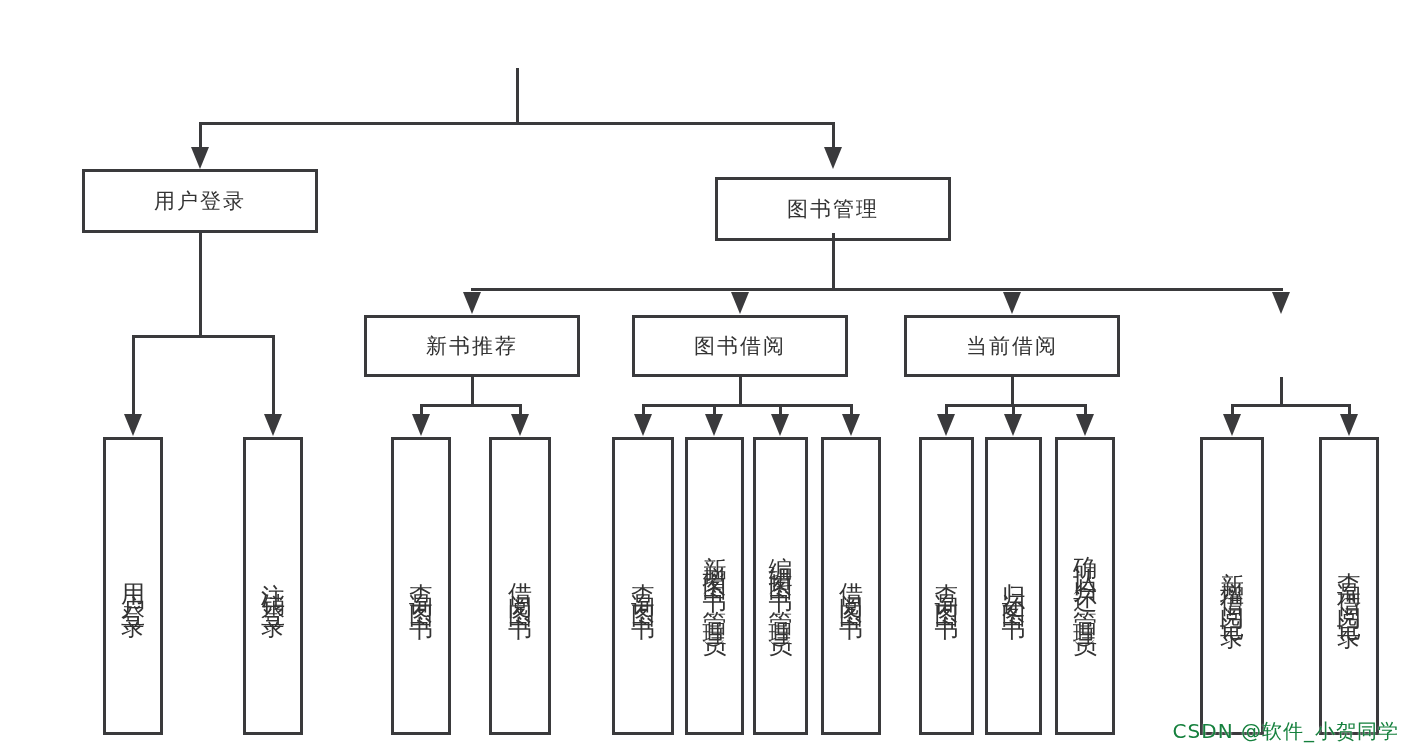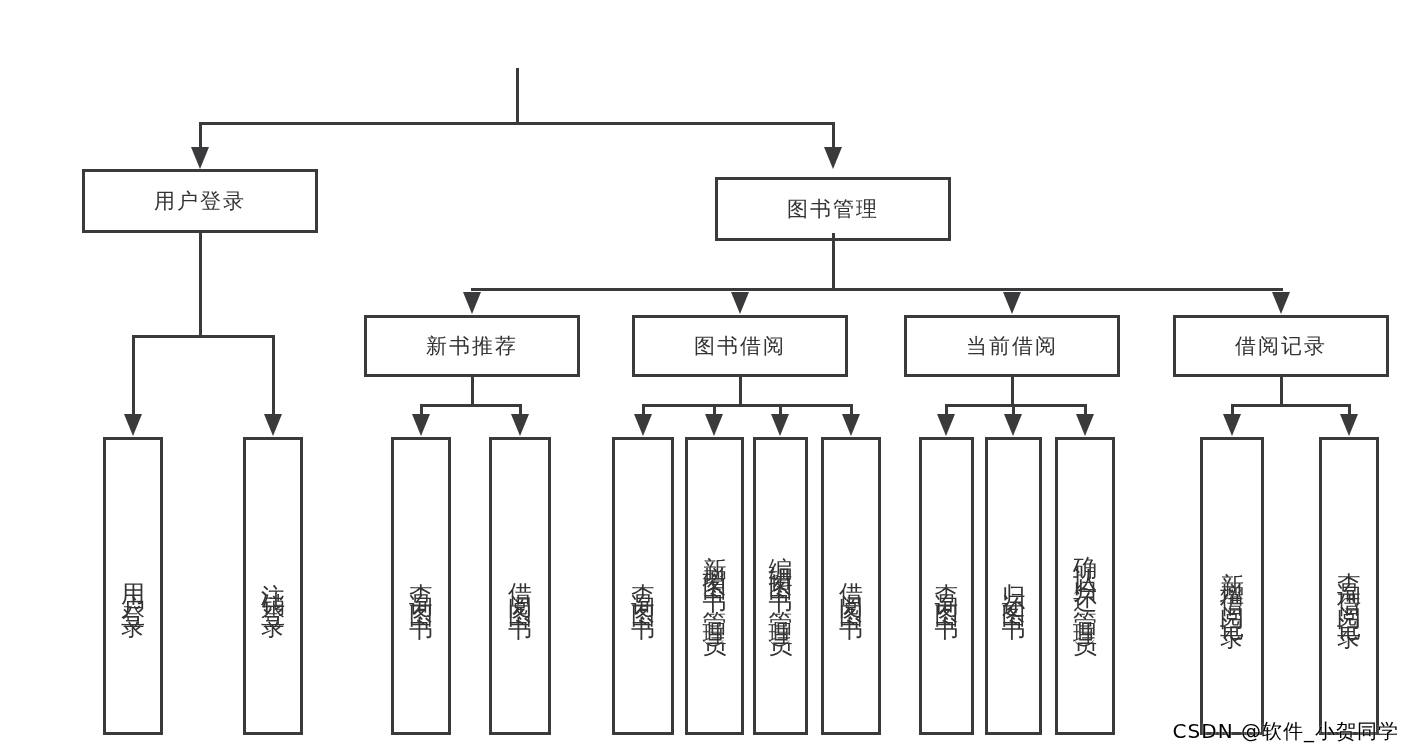--- a/index.html
+++ b/index.html
@@ -33,21 +33,21 @@
   .arrow{
     position:absolute;width:0;height:0;
     border-left:9px solid transparent;
     border-right:9px solid transparent;
     border-top:22px solid #3a3a3c;
   }
   .watermark{
     position:absolute;
     right:6px;bottom:2px;
     font-size:20px;
-    color:#000000;
+    color:#15803d;
     letter-spacing:1px;
     text-shadow:0 0 2px #ffffff;
   }
 </style>
 </head>
 <body>
 
 <div class="canvas">
 
 
@@ -80,23 +80,20 @@
   <div class="arrow" style="left:1272px;top:292px;"></div>
 
   <div class="box" style="left:364px;top:315px;width:216px;height:62px;">
     <span class="lbl">新书推荐</span>
   </div>
   <div class="box" style="left:904px;top:315px;width:216px;height:62px;">
     <span class="lbl">当前借阅</span>
   </div>
   <div class="box" style="left:632px;top:315px;width:216px;height:62px;">
     <span class="lbl">图书借阅</span>
-  </div>
-  <div class="box" style="left:1173px;top:315px;width:216px;height:62px;">
-    <span class="lbl">借阅记录</span>
   </div>
 
   <div class="vline" style="left:471px;top:377px;height:27px;"></div>
   <div class="hline" style="left:420px;top:404px;width:102px;"></div>
   <div class="vline" style="left:420px;top:404px;height:11px;"></div>
   <div class="vline" style="left:519px;top:404px;height:11px;"></div>
   <div class="arrow" style="left:412px;top:414px;"></div>
   <div class="arrow" style="left:511px;top:414px;"></div>
 
   <div class="vline" style="left:739px;top:377px;height:27px;"></div>

